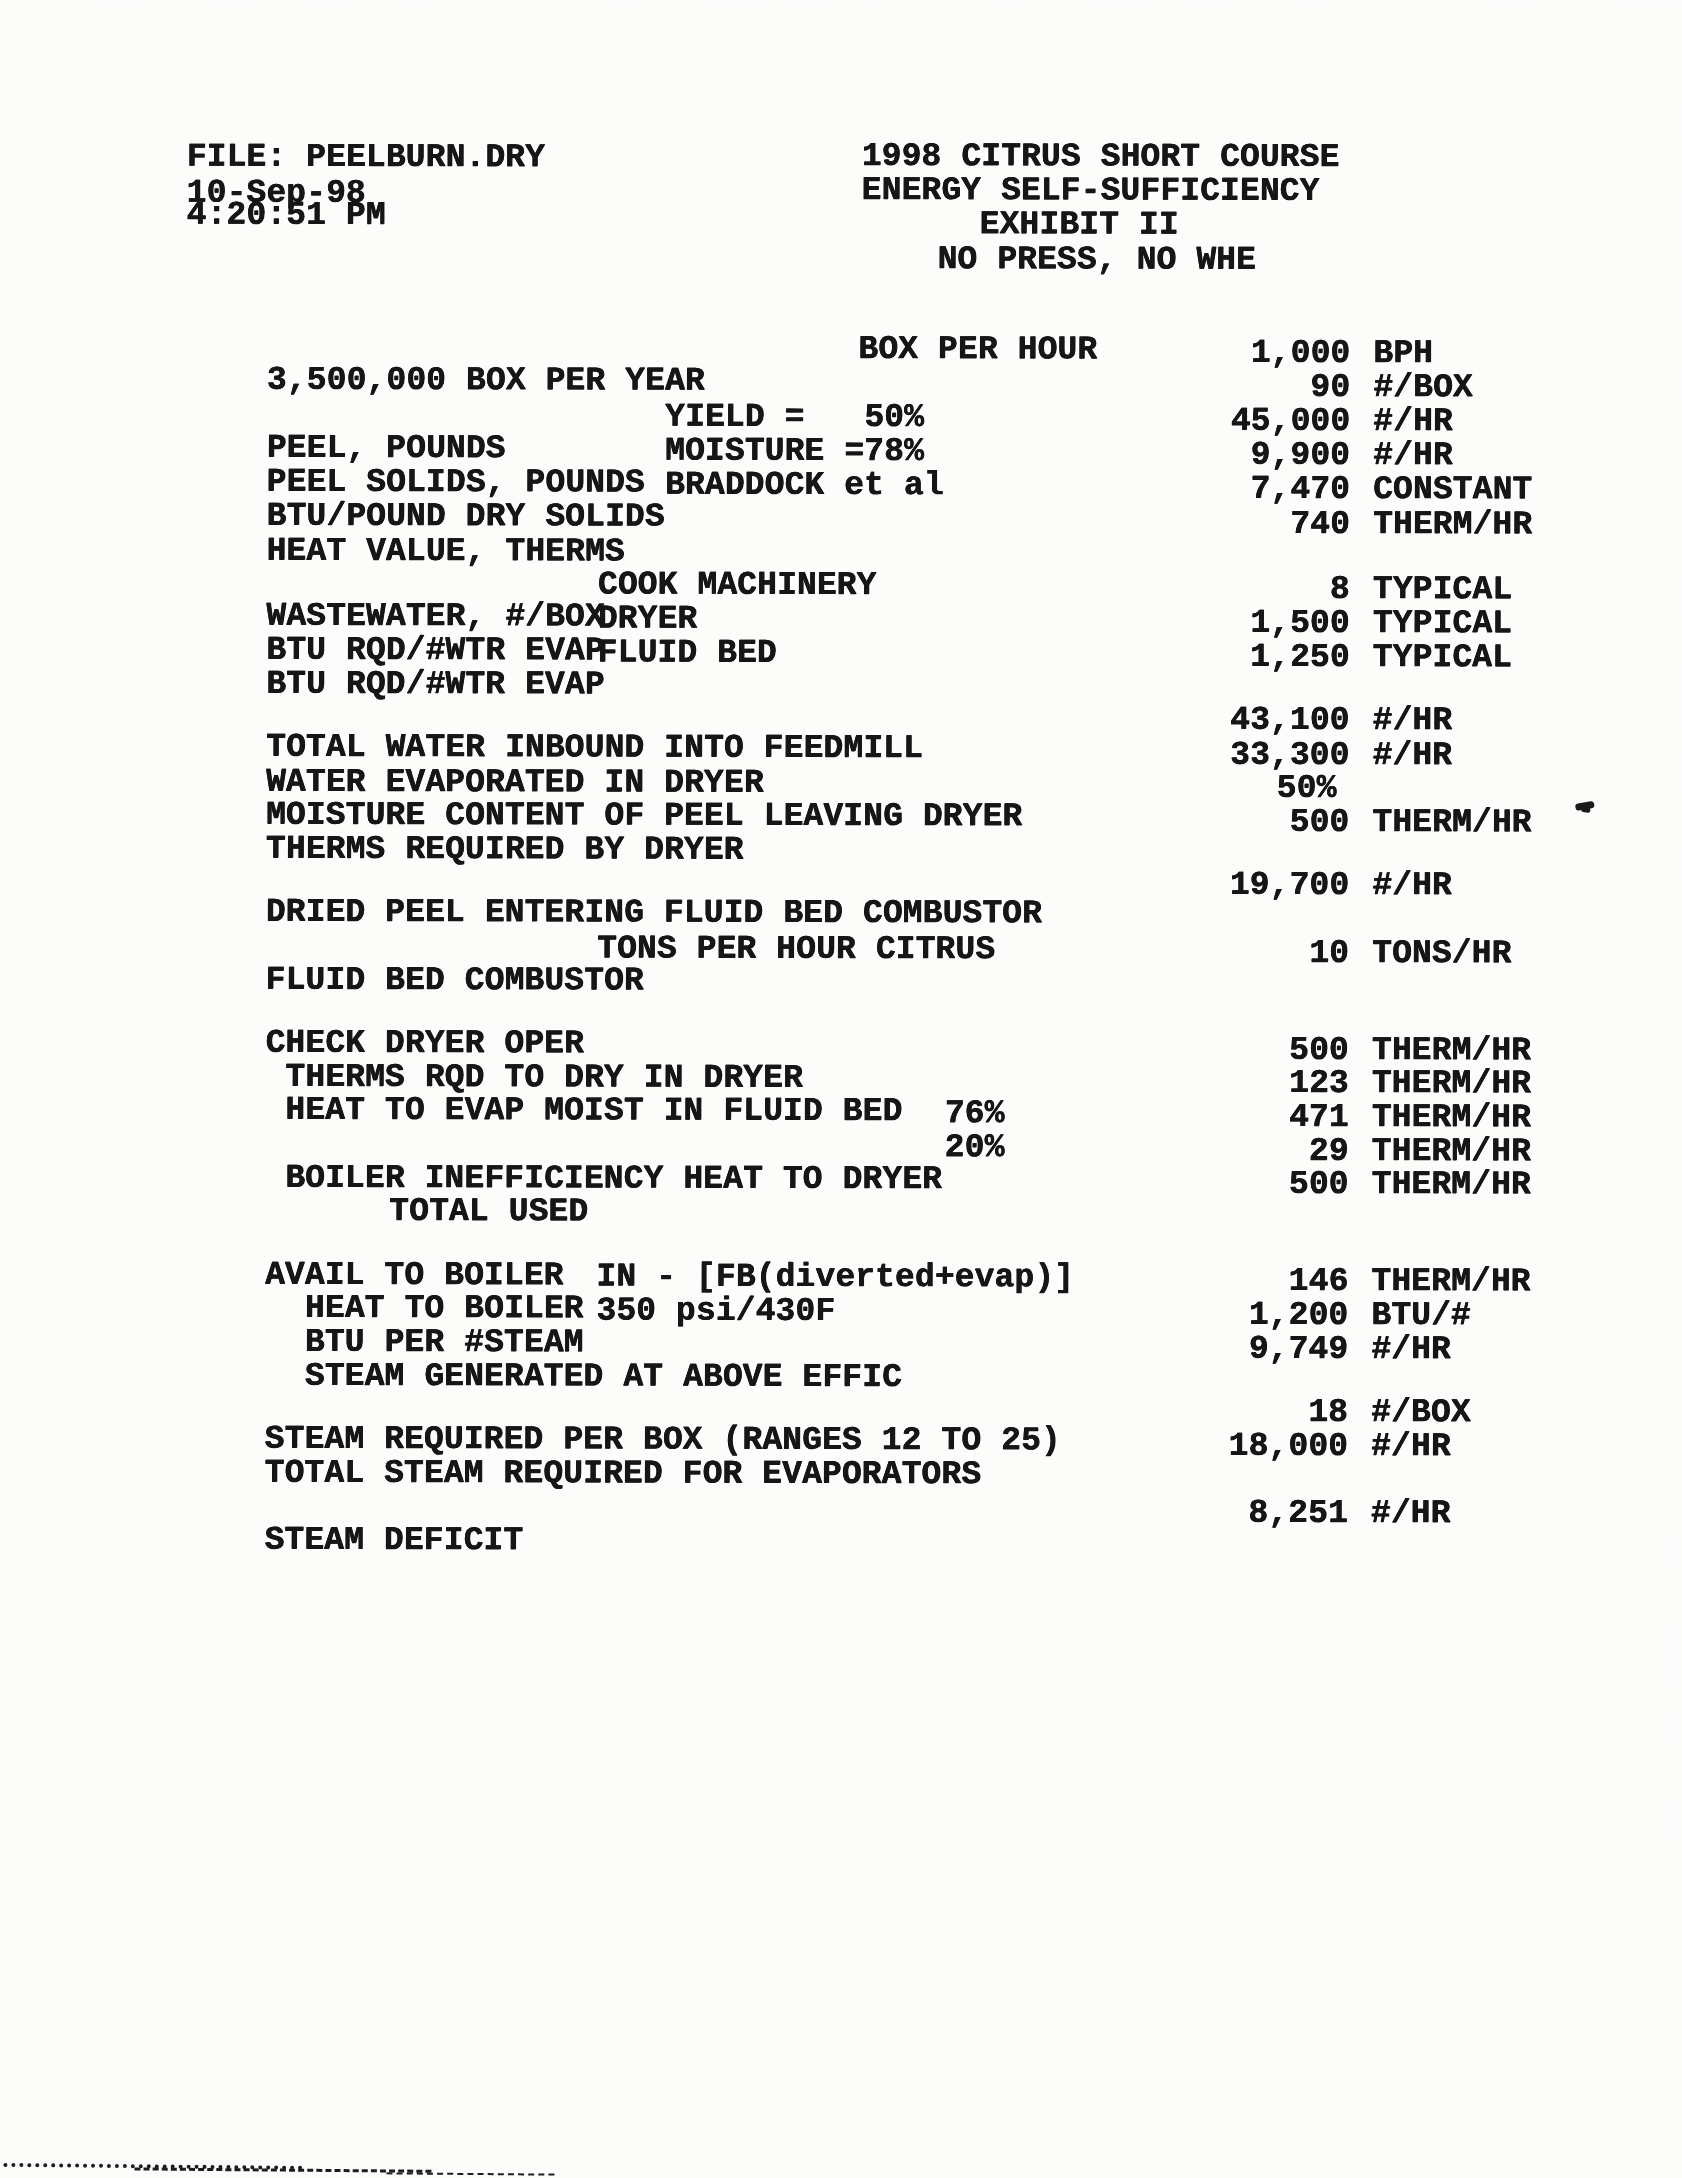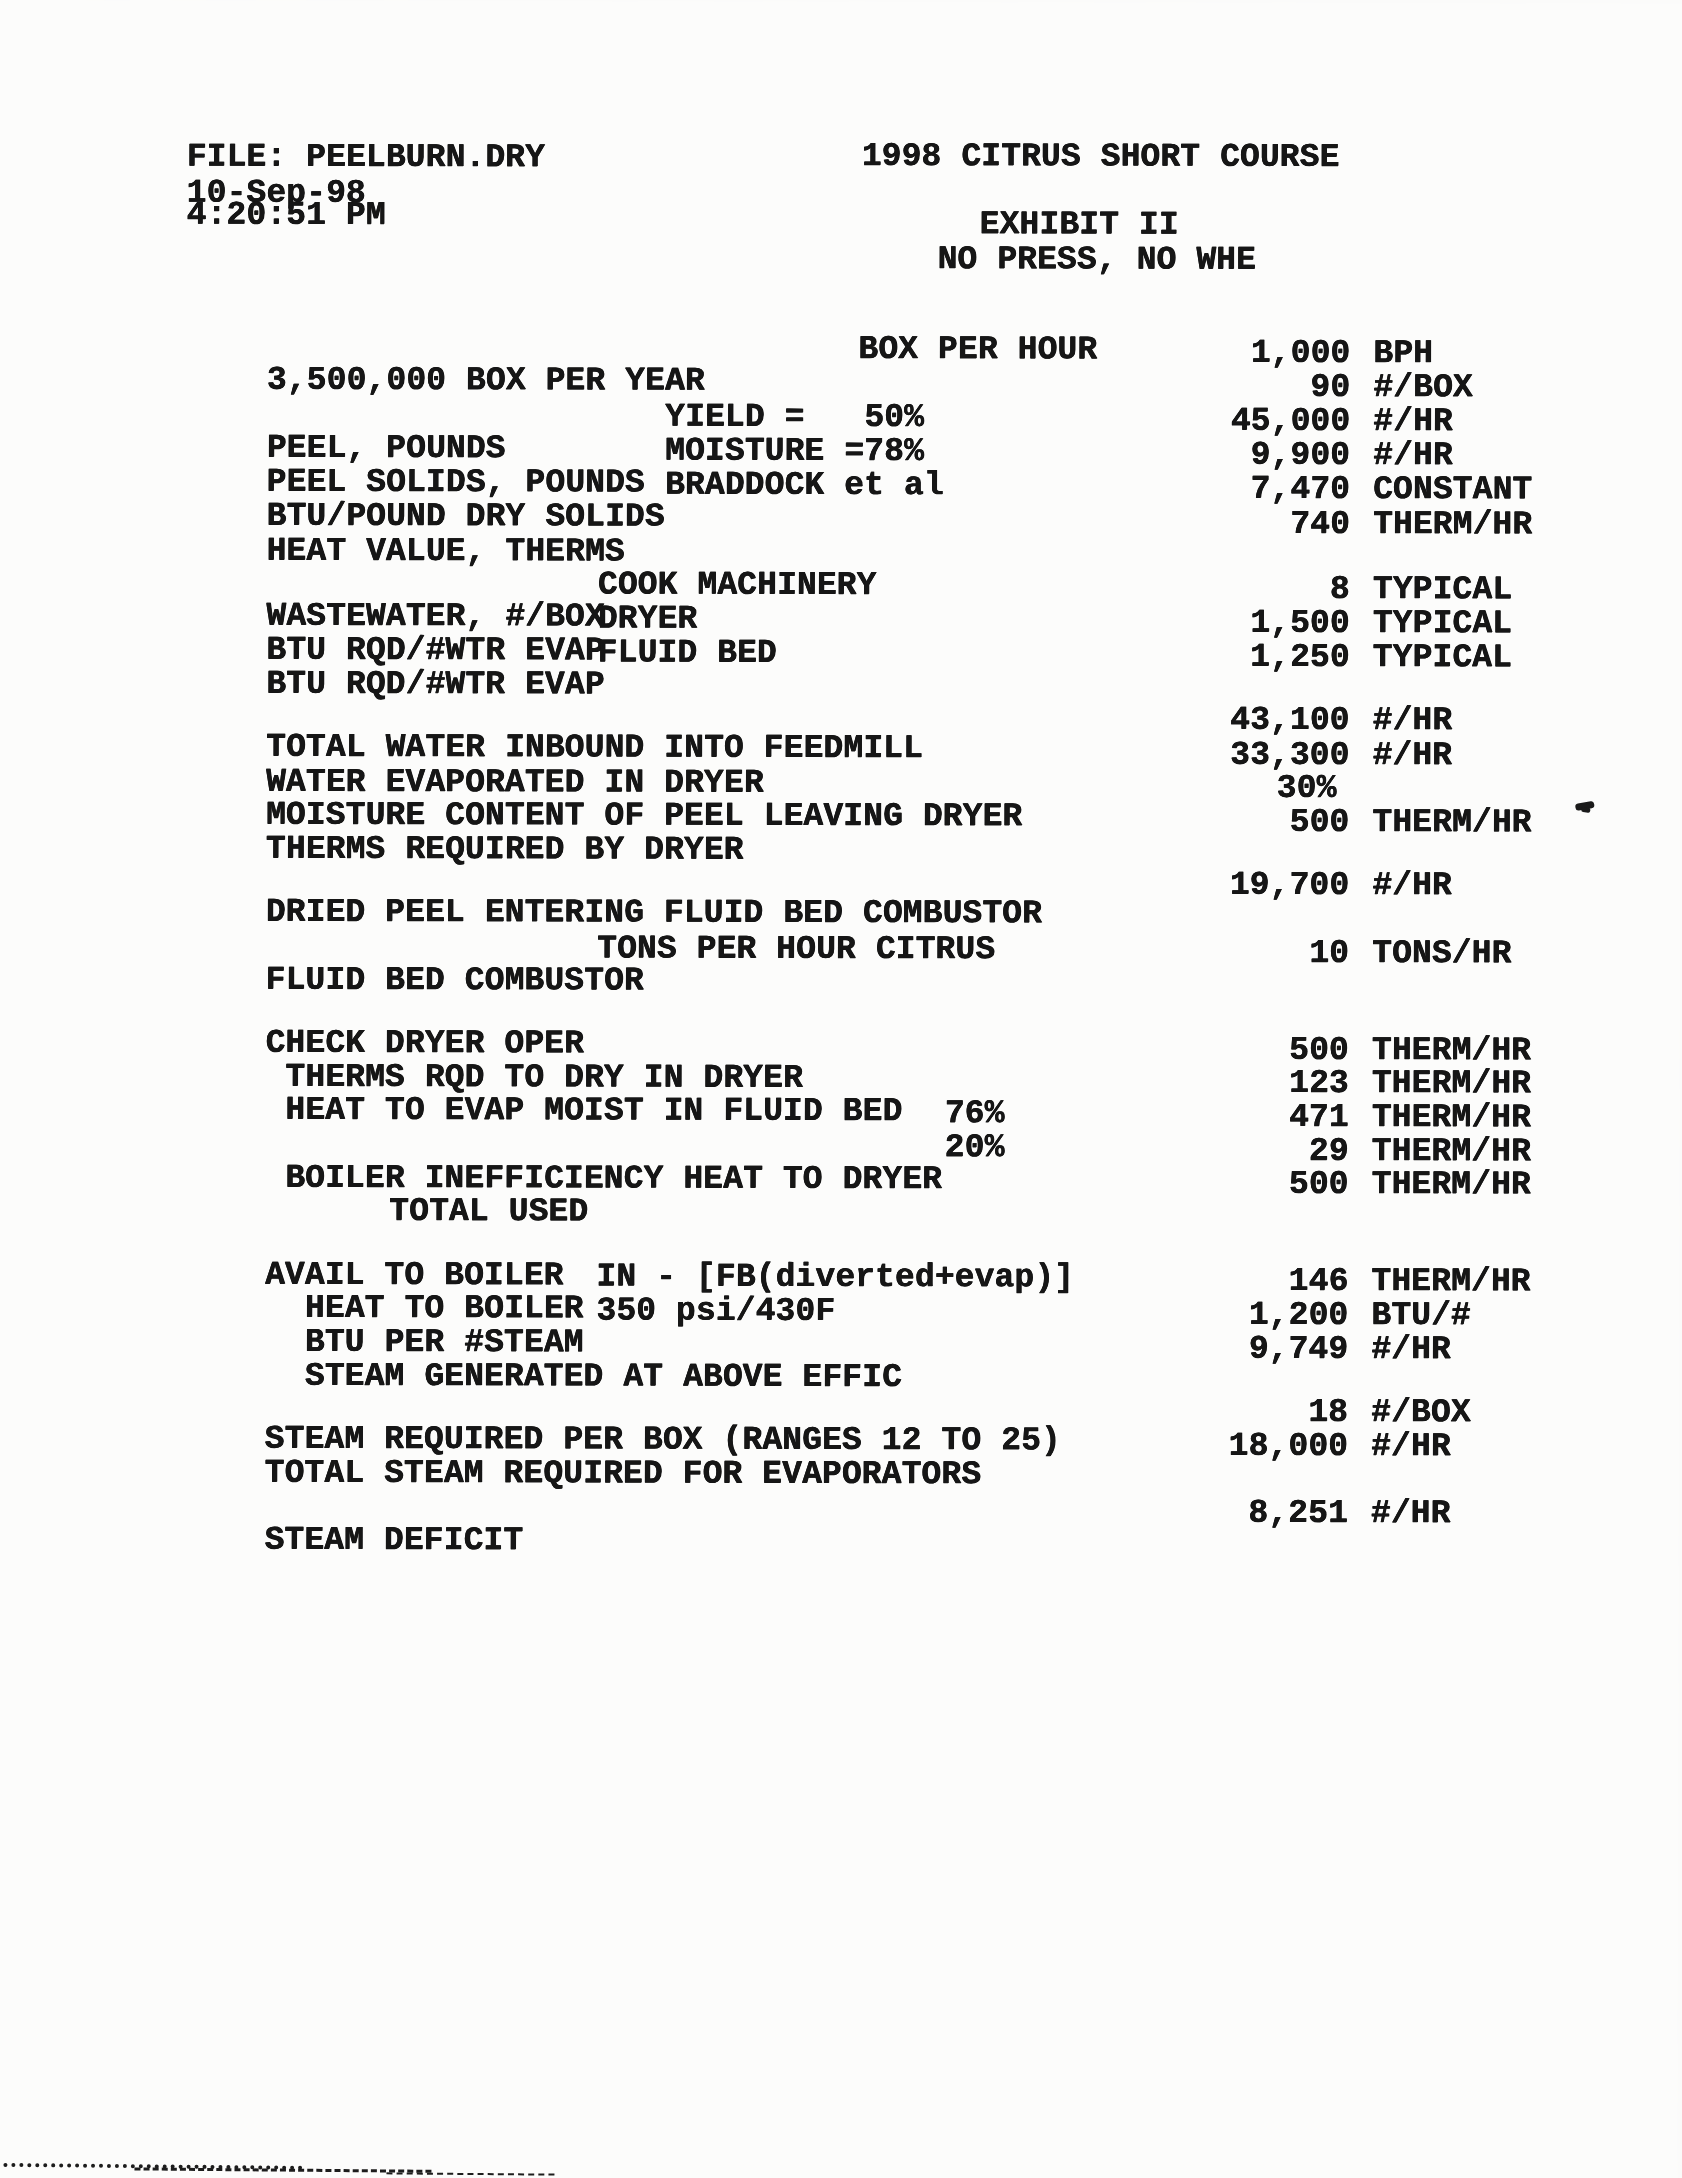--- a/index.html
+++ b/index.html
@@ -32,20 +32,21 @@
 </head>
 <body>
 
 <div id="page">
 
   <div class="t abs" style="left:187px;top:140px">FILE: PEELBURN.DRY</div>
   <div class="t abs" style="left:187px;top:176px">10-Sep-98</div>
   <div class="t abs" style="left:187px;top:198px">4:20:51 PM</div>
 
   <div class="t abs" style="left:862px;top:138px">1998 CITRUS SHORT COURSE</div>
+  <div class="t abs" style="left:862px;top:172px">ENERGY SELF-SUFFICIENCY</div>
   <div class="t abs" style="left:980px;top:206px">EXHIBIT II</div>
   <div class="t abs" style="left:938px;top:241px">NO PRESS, NO WHE</div>
 
   <div class="row t" style="top:329px">
     <span class="lbl">3,500,000 BOX PER YEAR</span>
     <span class="note nc">BOX PER HOUR</span>
     <span class="val">1,000</span>
     <span class="unit">BPH</span>
   </div>
   <div class="row t" style="top:363px">
@@ -100,21 +101,21 @@
     <span class="val">43,100</span>
     <span class="unit">#/HR</span>
   </div>
   <div class="row t" style="top:731px">
     <span class="lbl">WATER EVAPORATED IN DRYER</span>
     <span class="val">33,300</span>
     <span class="unit">#/HR</span>
   </div>
   <div class="row t" style="top:764px">
     <span class="lbl">MOISTURE CONTENT OF PEEL LEAVING DRYER</span>
-    <span class="val" style="width:308px">30%</span>
+    <span class="val" style="width:308px">50%</span>
   </div>
   <div class="row t" style="top:798px">
     <span class="lbl">THERMS REQUIRED BY DRYER</span>
     <span class="val">500</span>
     <span class="unit">THERM/HR</span>
   </div>
 
   <div class="row t" style="top:861px">
     <span class="lbl">DRIED PEEL ENTERING FLUID BED COMBUSTOR</span>
     <span class="val">19,700</span>

